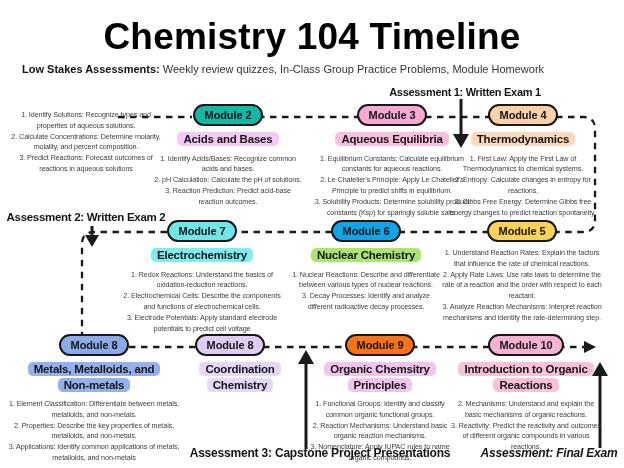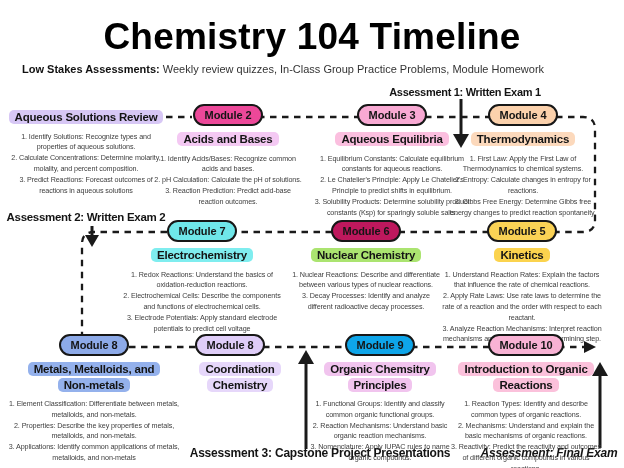--- a/index.html
+++ b/index.html
@@ -86,29 +86,28 @@
   <div class="subtitle">
     <b>Low Stakes Assessments:</b><span> Weekly review quizzes, In-Class Group Practice Problems, Module Homework</span>
   </div>
 
   <div class="assess assess-1">Assessment 1: Written Exam 1</div>
   <div class="assess assess-2">Assessment 2: Written Exam 2</div>
   <div class="assess assess-3">Assessment 3: Capstone Project Presentations</div>
   <div class="assess assess-f">Assessment: Final Exam</div>
 
 <div class="module-col" style="left: 8px; top: 104px; width: 156px;">
-      <div class="mtitle"><span class="hl" style="background: rgb(215, 199, 245);">Aqueous Solutions Review</span></div>
       <div class="mlist">
         <div class="mitem">1. Identify Solutions: Recognize types and properties of aqueous solutions.</div>
         <div class="mitem">2. Calculate Concentrations: Determine molarity, molality, and percent composition.</div>
         <div class="mitem">3. Predict Reactions: Forecast outcomes of reactions in aqueous solutions</div>
       </div>
     </div>
     <div class="module-col" style="left: 152px; top: 104px; width: 152px;">
-      <div class="pill" style="background: #ec4899;">Module 2</div>
+      <div class="pill" style="background: #14b8a6;">Module 2</div>
       <div class="mtitle"><span class="hl" style="background: rgb(244, 201, 243);">Acids and Bases</span></div>
       <div class="mlist">
         <div class="mitem">1. Identify Acids/Bases: Recognize common acids and bases.</div>
         <div class="mitem">2. pH Calculation: Calculate the pH of solutions.</div>
         <div class="mitem">3. Reaction Prediction: Predict acid-base reaction outcomes.</div>
       </div>
     </div>
     <div class="module-col" style="left: 314px; top: 104px; width: 156px;">
       <div class="pill" style="background: rgb(248, 169, 211);">Module 3</div>
       <div class="mtitle"><span class="hl" style="background: rgb(251, 191, 223);">Aqueous Equilibria</span></div>
@@ -130,60 +129,58 @@
     <div class="module-col" style="left: 120px; top: 220px; width: 164px;">
       <div class="pill" style="background: rgb(111, 231, 233);">Module 7</div>
       <div class="mtitle"><span class="hl" style="background: rgb(127, 237, 239);">Electrochemistry</span></div>
       <div class="mlist">
         <div class="mitem">1. Redox Reactions: Understand the basics of oxidation-reduction reactions.</div>
         <div class="mitem">2. Electrochemical Cells: Describe the components and functions of electrochemical cells.</div>
         <div class="mitem">3. Electrode Potentials: Apply standard electrode potentials to predict cell voltage</div>
       </div>
     </div>
     <div class="module-col" style="left: 290px; top: 220px; width: 152px;">
-      <div class="pill" style="background: #be185d;">Module 6</div>
+      <div class="pill" style="background: #0ea5e9;">Module 6</div>
       <div class="mtitle"><span class="hl" style="background: rgb(171, 228, 112);">Nuclear Chemistry</span></div>
       <div class="mlist">
         <div class="mitem">1. Nuclear Reactions: Describe and differentiate between various types of nuclear reactions.</div>
         <div class="mitem">3. Decay Processes: Identify and analyze different radioactive decay processes.</div>
       </div>
     </div>
     <div class="module-col" style="left: 440px; top: 220px; width: 164px;">
       <div class="pill" style="background: rgb(250, 210, 85);">Module 5</div>
-      <div class="mtitle"><span class="hl" style="background: rgb(251, 211, 78);">Kinetics</span></div>
       <div class="mlist">
         <div class="mitem">1. Understand Reaction Rates: Explain the factors that influence the rate of chemical reactions.</div>
         <div class="mitem">2. Apply Rate Laws: Use rate laws to determine the rate of a reaction and the order with respect to each reactant.</div>
         <div class="mitem">3. Analyze Reaction Mechanisms: Interpret reaction mechanisms and identify the rate-determining step.</div>
       </div>
     </div>
     <div class="module-col" style="left: 6px; top: 334px; width: 176px;">
       <div class="pill" style="background: rgb(141, 170, 232);">Module 8</div>
       <div class="mtitle" style="max-width: 150px;"><span class="hl" style="background: rgb(148, 177, 236);">Metals, Metalloids, and Non-metals</span></div>
       <div class="mlist">
         <div class="mitem">1. Element Classification: Differentiate between metals, metalloids, and non-metals.</div>
         <div class="mitem">2. Properties: Describe the key properties of metals, metalloids, and non-metals.</div>
         <div class="mitem">3. Applications: Identify common applications of metals, metalloids, and non-metals</div>
       </div>
     </div>
     <div class="module-col" style="left: 156px; top: 334px; width: 148px;">
       <div class="pill" style="background: rgb(223, 205, 248);">Module 8</div>
       <div class="mtitle"><span class="hl" style="background: rgb(230, 215, 250); margin-left: 20px;">Coordination Chemistry</span></div>
     </div>
     <div class="module-col" style="left: 310px; top: 334px; width: 140px;">
-      <div class="pill" style="background: #0ea5e9;">Module 9</div>
+      <div class="pill" style="background: #f97316;">Module 9</div>
       <div class="mtitle" style="max-width: 125px;"><span class="hl" style="background: rgb(241, 196, 238);">Organic Chemsitry Principles</span></div>
       <div class="mlist">
         <div class="mitem">1. Functional Groups: Identify and classify common organic functional groups.</div>
         <div class="mitem">2. Reaction Mechanisms: Understand basic organic reaction mechanisms.</div>
         <div class="mitem">3. Nomenclature: Apply IUPAC rules to name organic compounds.</div>
       </div>
     </div>
     <div class="module-col" style="left: 450px; top: 334px; width: 152px;">
       <div class="pill" style="background: rgb(248, 178, 212);">Module 10</div>
       <div class="mtitle" style="max-width: 155px;"><span class="hl" style="background: rgb(251, 193, 219);">Introduction to Organic Reactions</span></div>
       <div class="mlist">
-        <div class="mitem">1. Reaction Types: Identify and describe common types of organic reactions.</div>
         <div class="mitem">2. Mechanisms: Understand and explain the basic mechanisms of organic reactions.</div>
         <div class="mitem">3. Reactivity: Predict the reactivity and outcomes of different organic compounds in various reactions.</div>
       </div>
     </div>
   </div>
 
 </body></html>

